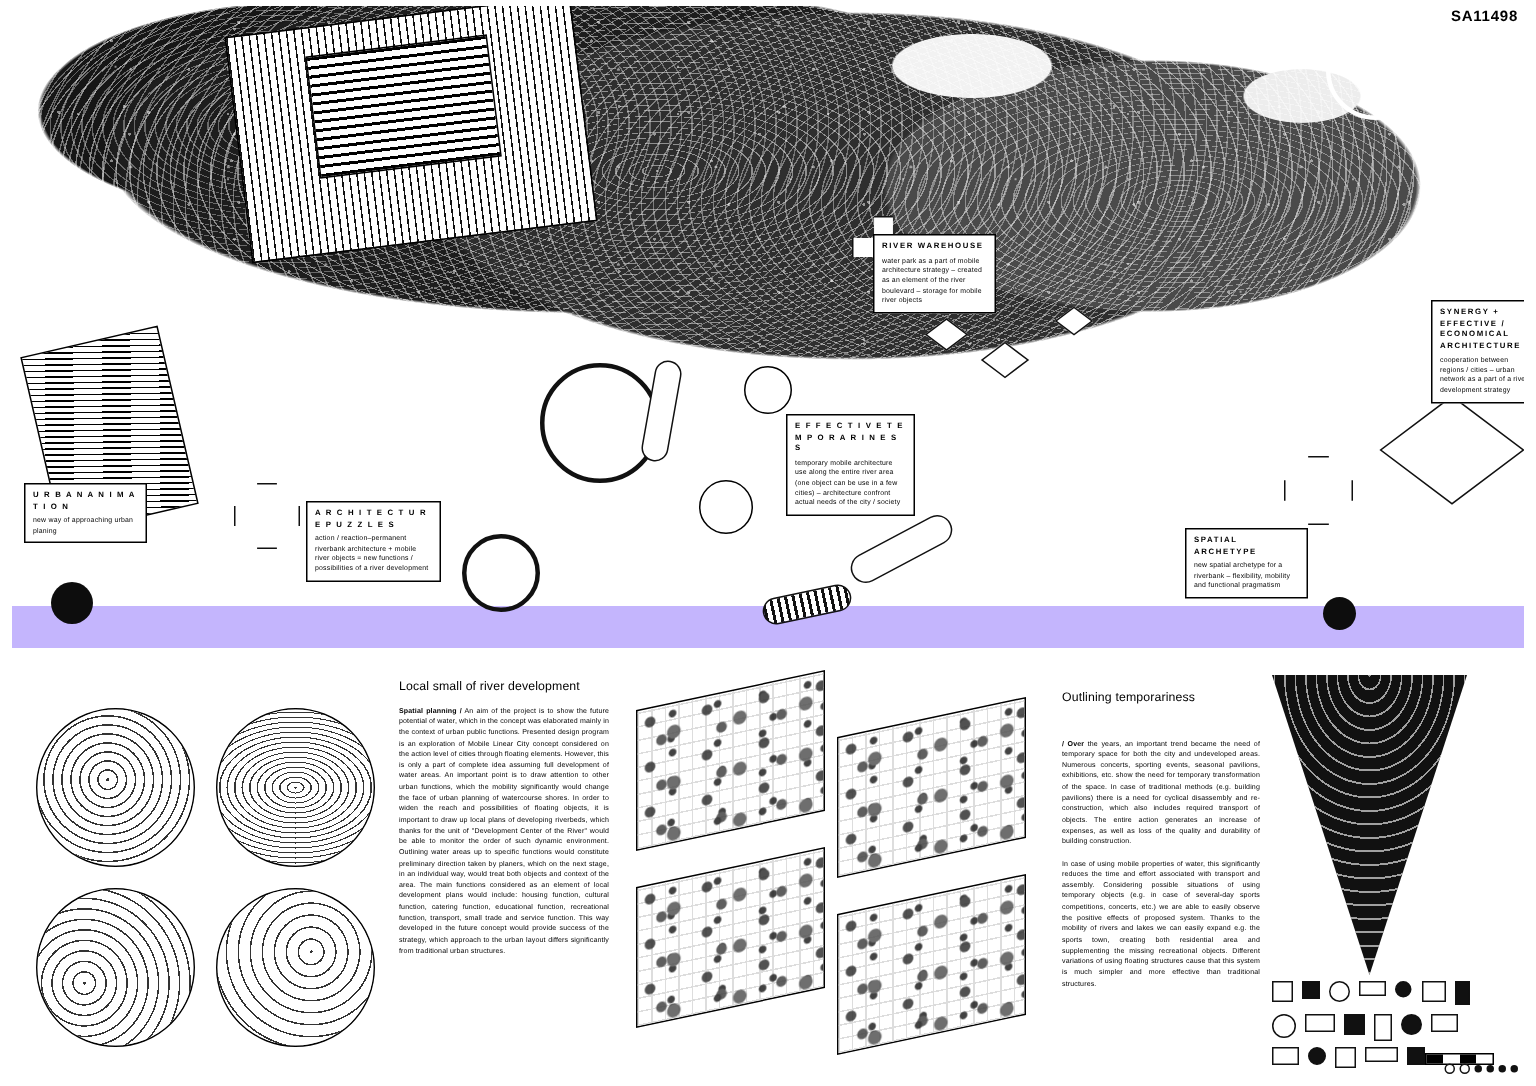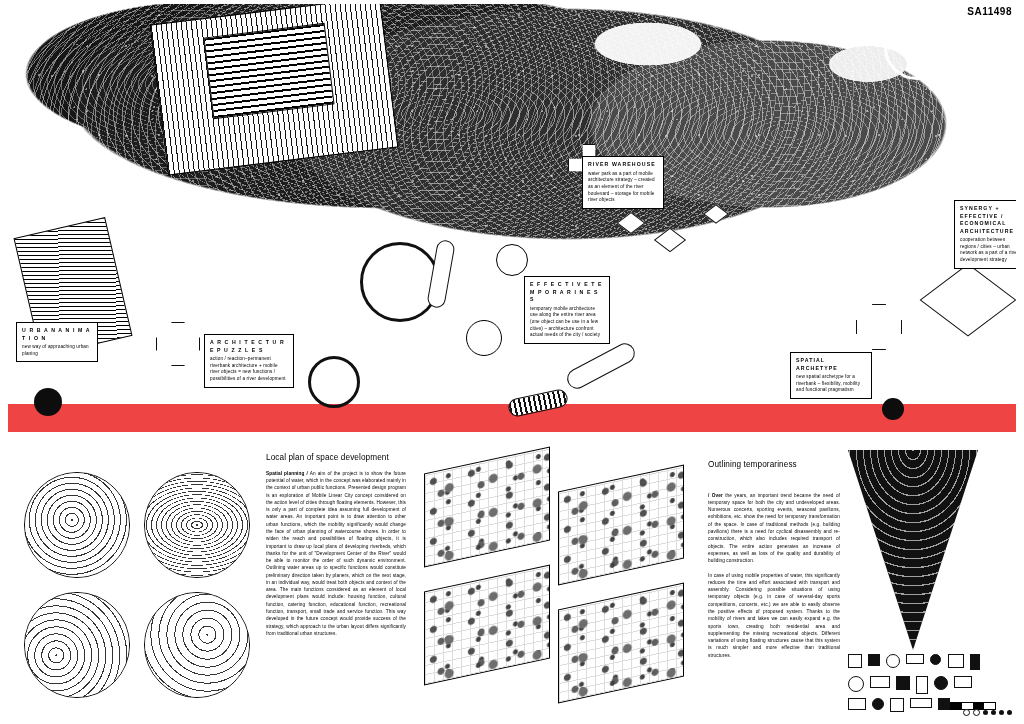--- a/index.html
+++ b/index.html
@@ -2,21 +2,21 @@
 <html><head>
 <meta charset="utf-8">
 <style>
   html,body{margin:0;padding:0;background:#ffffff;}
   body{width:1024px;height:724px;overflow:hidden;font-family:"Liberation Sans",sans-serif;color:#000;}
   #board{position:relative;width:1024px;height:724px;background:#fff;}
 
   
   .plan{
     position:absolute;left:8px;top:4px;width:1008px;height:428px;
-    background:#ef4444;overflow:hidden;
+    background:#c4b5fd;overflow:hidden;
   }
   .plan-id{
     position:absolute;right:4px;top:2px;font-size:10px;font-weight:bold;letter-spacing:.5px;
     font-family:"Liberation Sans",sans-serif;
   }
   
   .island{
     position:absolute;left:0;top:0;width:1008px;height:400px;
     background:
       radial-gradient(ellipse 150px 60px at 640px 40px, #f2f2f2 0 35%, transparent 36%),
@@ -243,21 +243,21 @@
         </div>
       <div class="circ c3" style="left:6px;top:142px;">
           <div class="inner-texture"></div>
         </div>
       <div class="circ c4" style="left:126px;top:142px;">
           <div class="inner-texture"></div>
         </div>
     </div>
 
     <div class="col-text" style="left:266px;top:12px;width:140px;">
-      <h2 class="col-title">Local plan of space development</h2>
+      <h2 class="col-title">Local small of river development</h2>
       <p style="margin:0;">
         <span class="col-lead">Spatial planning /</span><span> An aim of the project is to show the future potential of water, which in the concept was elaborated mainly in the context of urban public functions. Presented design program is an exploration of Mobile Linear City concept considered on the action level of cities through floating elements. However, this is only a part of complete idea assuming full development of water areas. An important point is to draw attention to other urban functions, which the mobility significantly would change the face of urban planning of watercourse shores. In order to widen the reach and possibilities of floating objects, it is important to draw up local plans of developing riverbeds, which thanks for the unit of "Development Center of the River" would be able to monitor the order of such dynamic environment. Outlining water areas up to specific functions would constitute preliminary direction taken by planers, which on the next stage, in an individual way, would treat both objects and context of the area. The main functions considered as an element of local development plans would include: housing function, cultural function, catering function, educational function, recreational function, transport, small trade and service function. This way developed in the future concept would provide success of the strategy, which approach to the urban layout differs significantly from traditional urban structures.</span>
       </p>
     </div>
 
     <div class="axos">
       <div class="axo" style="left:0px;top:6px;">
           <div class="grid"></div>
           <div class="blobs"></div>
         </div>

